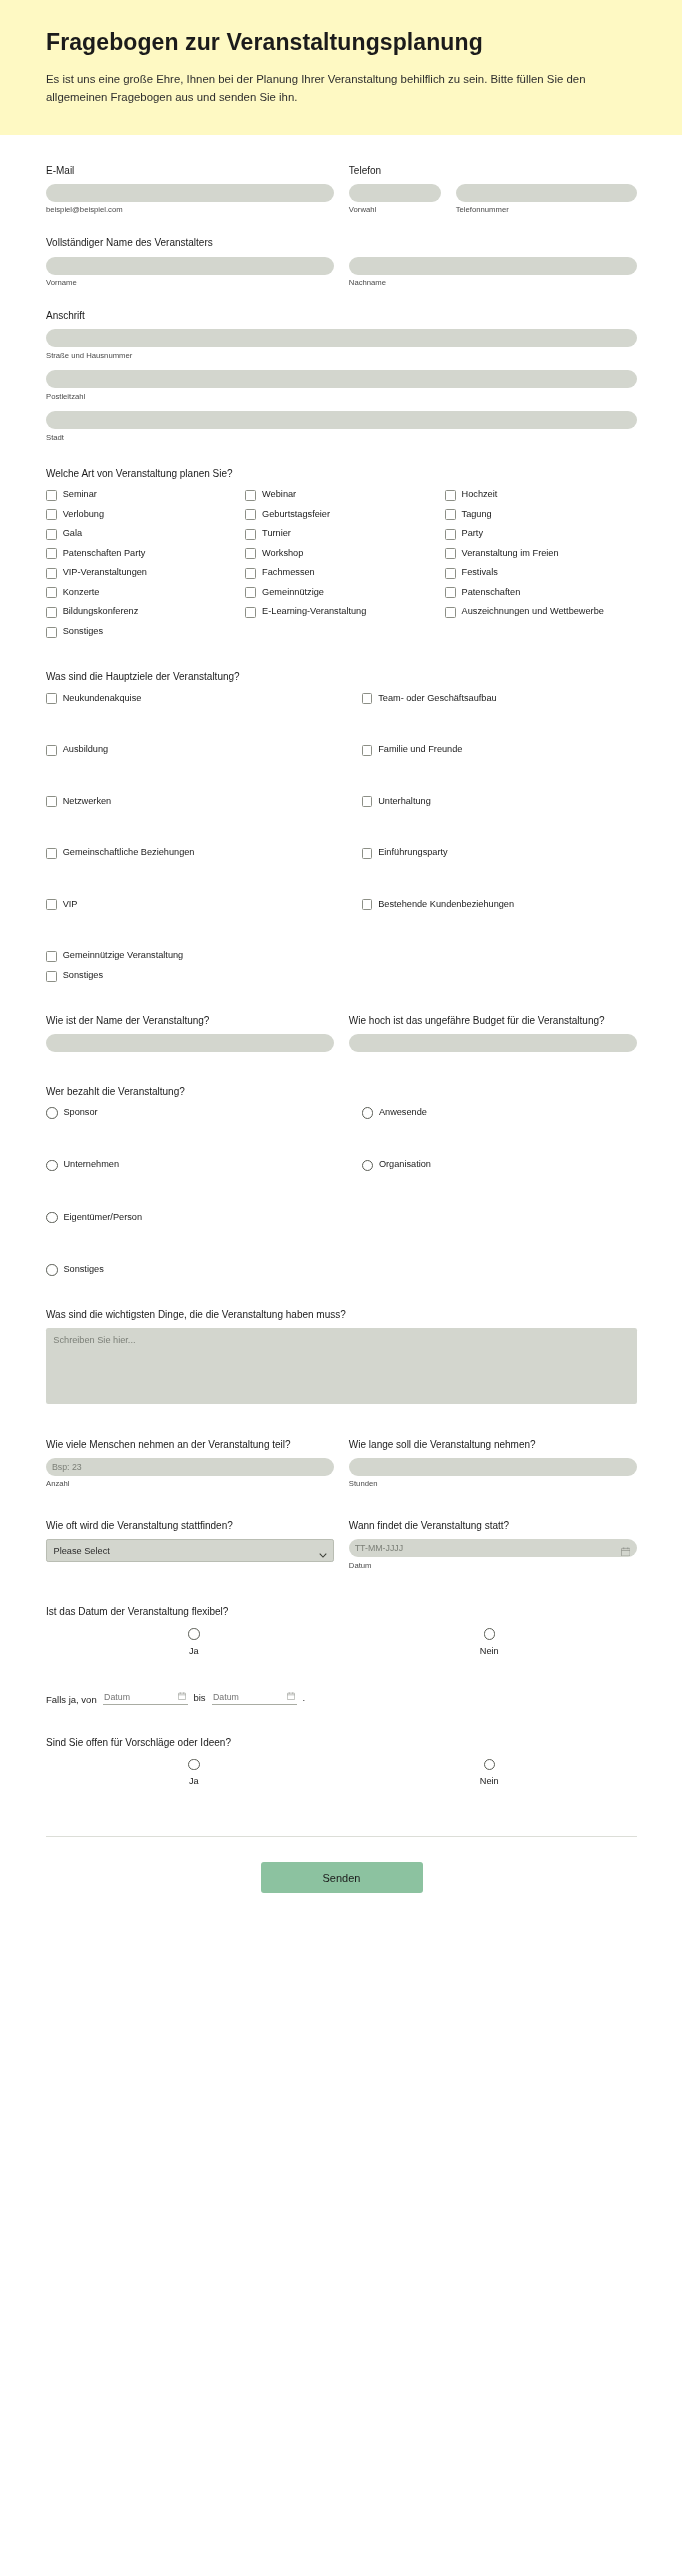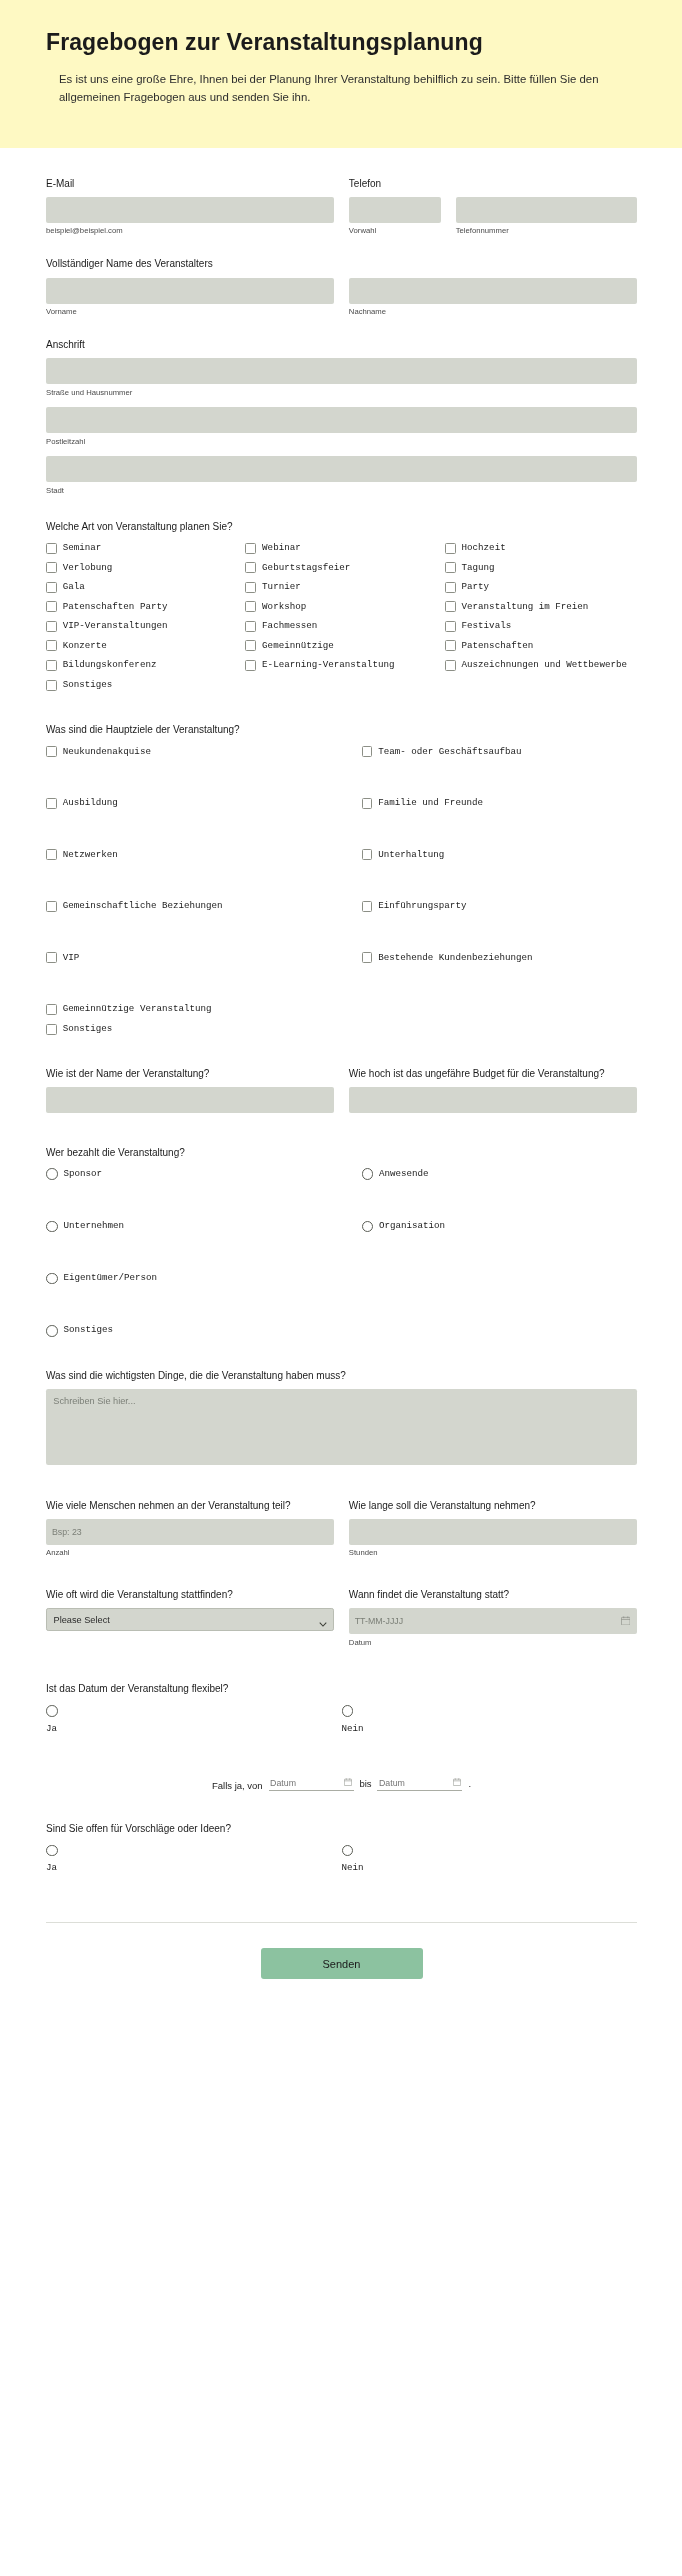--- a/index.html
+++ b/index.html
@@ -25,21 +25,21 @@
   }
   .header h1 {
     margin: 0 0 14.7px 0;
     font-size: 23px;
     line-height: 1.2;
     font-weight: bold;
     color: #1b1b1b;
     letter-spacing: 0.1px;
   }
   .header p {
-    margin: 13px;
+    margin: 0;
     font-size: 11.4px;
     line-height: 1.55;
     color: #2d2d2d;
     max-width: 580px;
   }
   
   .form-body {
     padding: 29px 46px 7.3px 46px;
     box-sizing: border-box;
   }
@@ -54,22 +54,22 @@
     line-height: 1.35;
   }
   .sub-label {
     font-size: 7.7px;
     color: #4a4a4a;
     margin-top: 3.7px;
   }
   .input-box {
     background: #d3d6ce;
     border: none;
-    border-radius: 2px;
-    height: 26px;
+    border-radius: 10px;
+    height: 18px;
     width: 100%;
     box-sizing: border-box;
     padding: 2.9px 5.9px;
     font-family: "Liberation Sans", sans-serif;
     font-size: 8.8px;
     color: #333;
     display: block;
   }
   .input-box::placeholder { color: #7b7f77; }
   .row {
@@ -90,26 +90,25 @@
   .opt-grid-2 {
     display: grid;
     grid-template-columns: 1fr 1fr;
     row-gap: 8px;
     column-gap: 7.3px;
     margin-top: 8.8px;
     gap: 40px;
   }
   .opt {
     display: flex;
-    align-items: flex-start;
+    align-items: center;
     gap: 5.9px;
     font-size: 9.2px;
     color: #1b1b1b;
     line-height: 1.25;
-    font-family: Liberation Mono, monospace;
   }
   .cbox {
     width: 8.8px;
     height: 8.8px;
     border: 0.7px solid #8c8f86;
     background: #ffffff;
     border-radius: 1.5px;
     flex: 0 0 auto;
     margin-top: 0.7px;
   }
@@ -172,22 +171,21 @@
     top: 5.9px;
     pointer-events: none;
   }
   
   .inline-date-row {
     display: flex;
     align-items: flex-end;
     gap: 5.9px;
     font-size: 9.5px;
     color: #1b1b1b;
-    margin-top: 10px;
-    justify-content: center;
+    margin-top: 1px;
   }
   .small-date {
     position: relative;
     width: 85px;
   }
   .small-date input {
     width: 100%;
     box-sizing: border-box;
     border: none;
     border-bottom: 0.7px solid #a9aca3;

